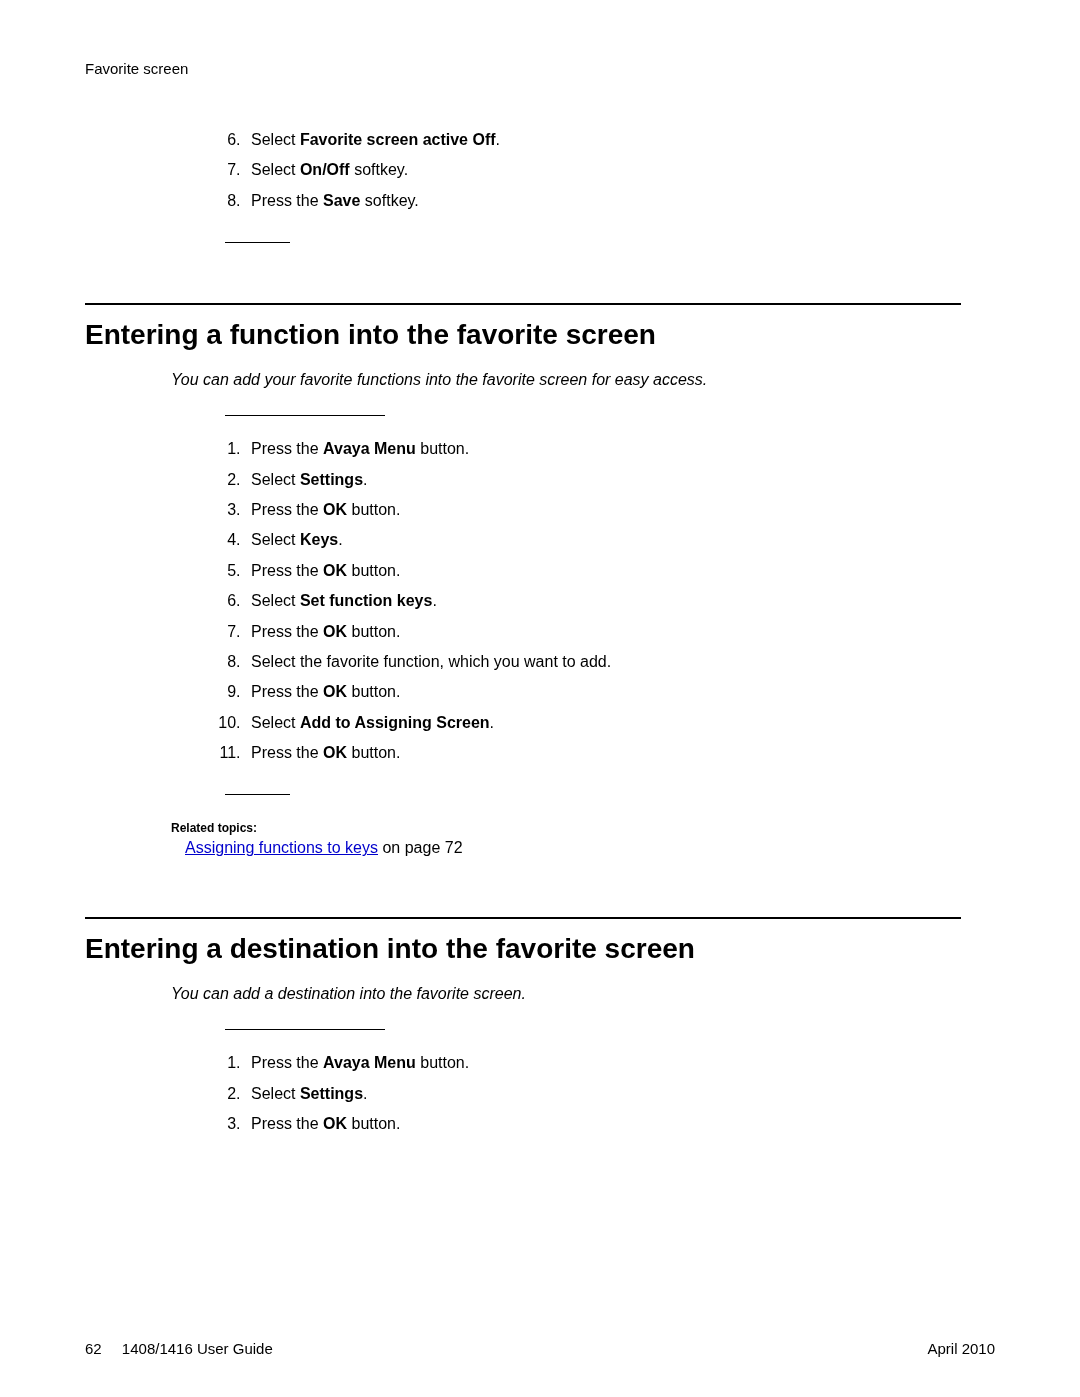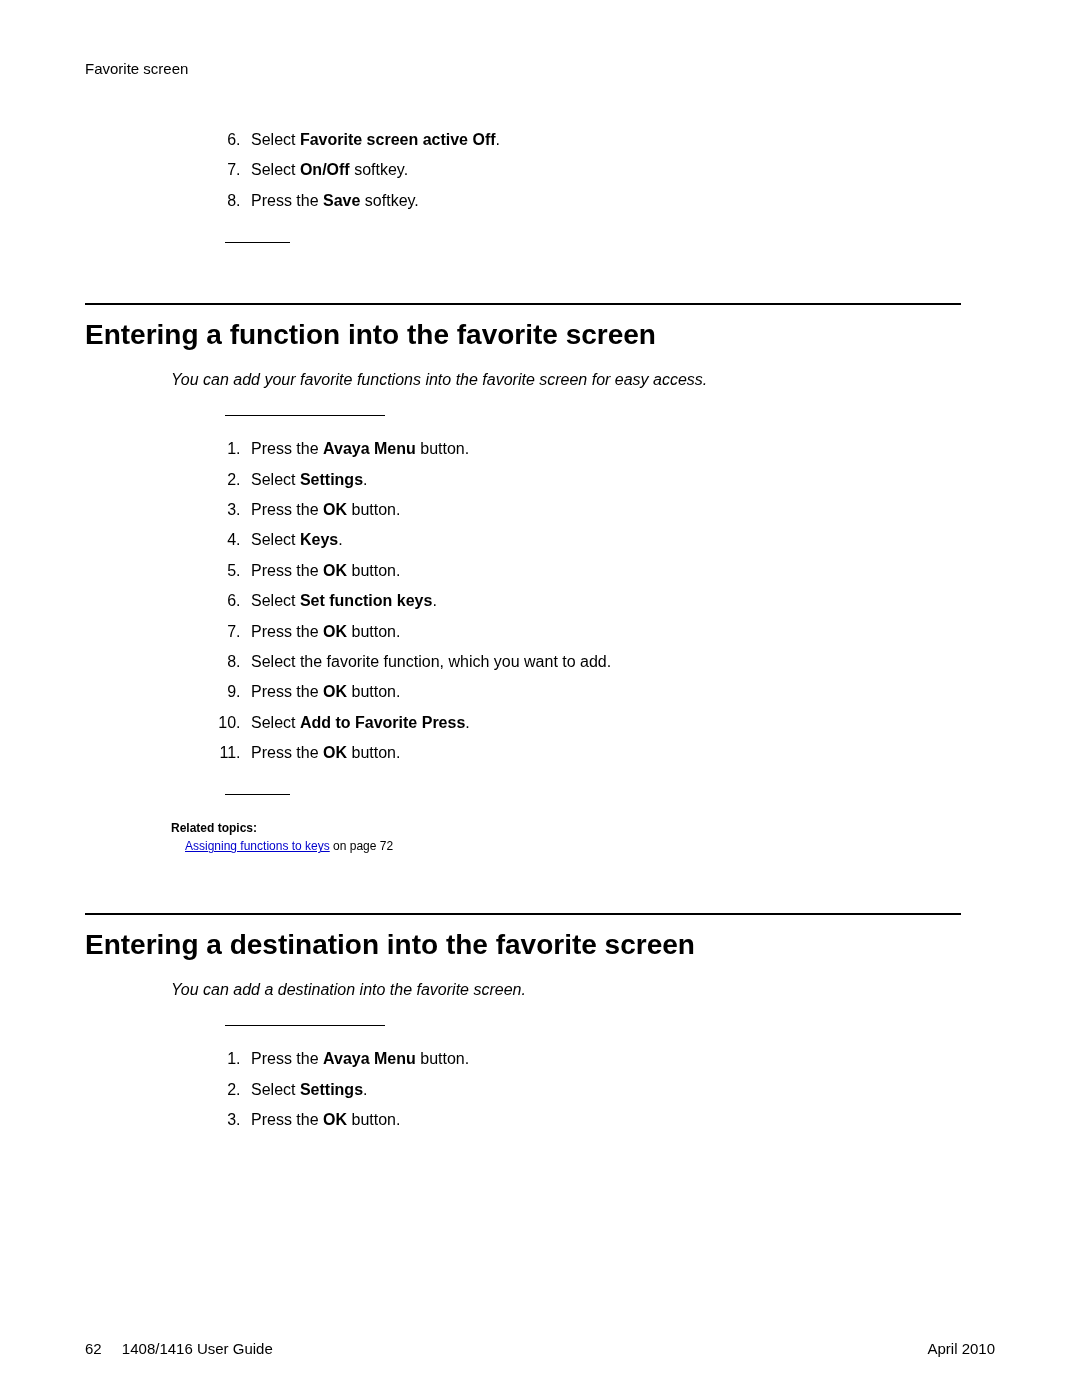--- a/index.html
+++ b/index.html
@@ -56,21 +56,21 @@
     margin-bottom: 0;
     font-style: italic;
   }
   .related-h {
     font-size: 12px;
     font-weight: bold;
     margin-left: 86px;
     margin-top: 10px;
   }
   .related-link-line {
-    font-size: 12px;
+    font-size: 16px;
     margin-left: 100px;
     margin-top: 4px;
   }
   .link {
     color: #0000cc;
     text-decoration: underline;
     cursor: pointer;
   }
   .footer {
     position: absolute;
@@ -114,21 +114,21 @@
   <ol class="ol-continue">
     <li><span>Press the </span><b>Avaya Menu</b><span> button.</span></li>
     <li><span>Select </span><b>Settings</b><span>.</span></li>
     <li><span>Press the </span><b>OK</b><span> button.</span></li>
     <li><span>Select </span><b>Keys</b><span>.</span></li>
     <li><span>Press the </span><b>OK</b><span> button.</span></li>
     <li><span>Select </span><b>Set function keys</b><span>.</span></li>
     <li><span>Press the </span><b>OK</b><span> button.</span></li>
     <li><span>Select the favorite function, which you want to add.</span></li>
     <li><span>Press the </span><b>OK</b><span> button.</span></li>
-    <li><span>Select </span><b>Add to Favorite Press</b><span>.</span></li>
+    <li><span>Select </span><b>Add to Assigning Screen</b><span>.</span></li>
     <li><span>Press the </span><b>OK</b><span> button.</span></li>
   </ol>
 
   <hr class="small-rule">
 
   <div class="related-h">Related topics:</div>
   <div class="related-link-line">
     <span class="link">Assigning functions to keys</span><span> on page 72</span>
   </div>
 

